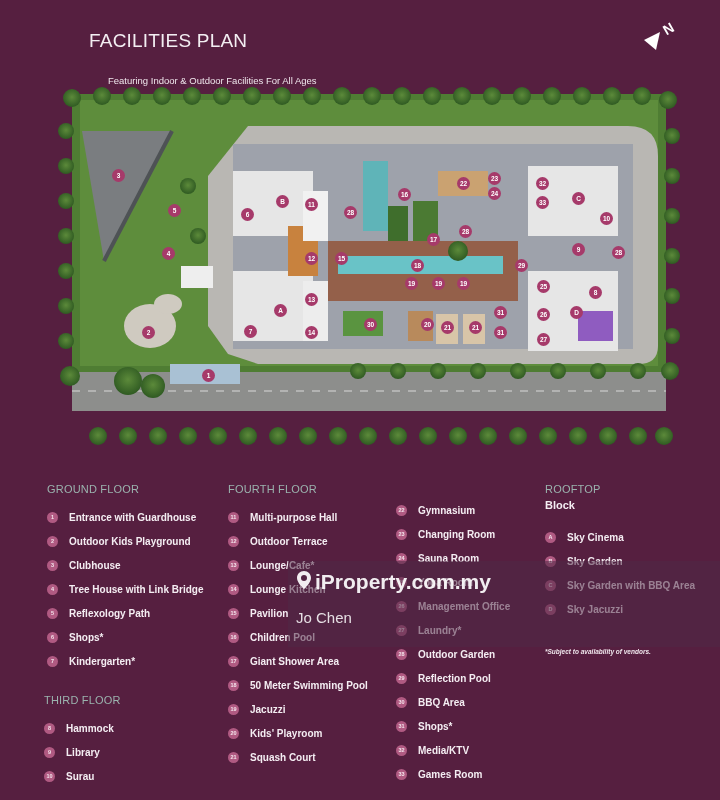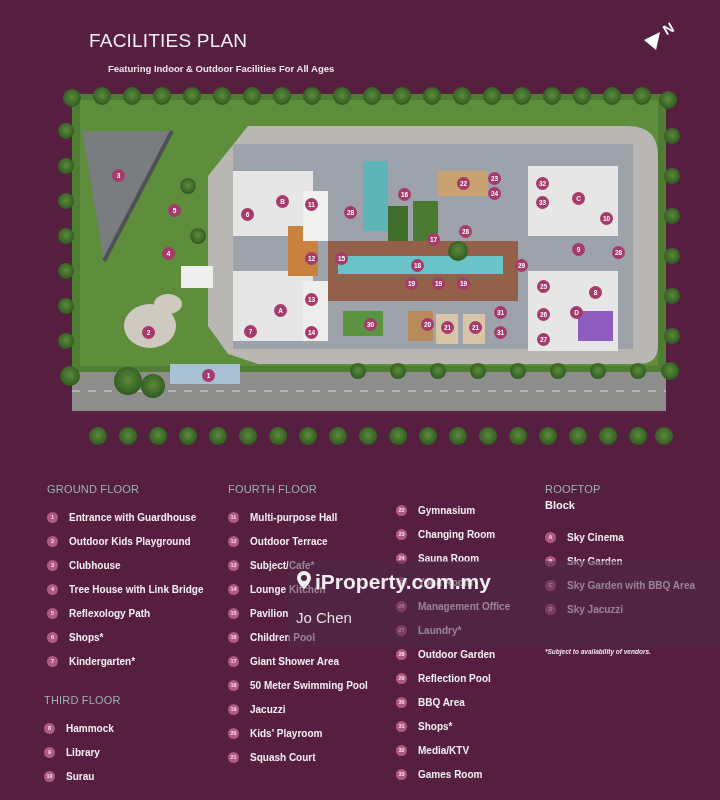--- a/index.html
+++ b/index.html
@@ -5,21 +5,21 @@
   * { box-sizing: border-box; margin: 0; padding: 0; }
   html, body { width: 720px; height: 800px; overflow: hidden; }
   body {
     background: #561f40;
     font-family: "Liberation Sans", "DejaVu Sans", sans-serif;
     color: #f2eaf0;
     position: relative;
   }
   .header { position: absolute; left: 62px; top: 30px; }
   .title { font-size: 19px; letter-spacing: 0.2px; color: #f3eef2; font-weight: 400; margin-left: 27px; }
-  .subtitle { font-size: 9.5px; font-weight: 700; margin-top: 11px; color: #efe6ec; padding-left: 46px; }
+  .subtitle { font-size: 9.5px; font-weight: 400; margin-top: 23px; color: #efe6ec; padding-left: 46px; }
   .compass { position: absolute; left: 640px; top: 18px; width: 50px; height: 40px; }
 
   .map { position: absolute; left: 58px; top: 86px; width: 622px; height: 365px; }
   .legend-col { position: absolute; }
   .legend-heading { font-size: 11px; font-weight: 400; color: #9bb3ae; letter-spacing: 0.2px; margin-bottom: 10px; }
   .legend-item { display: flex; align-items: center; height: 24px; font-size: 10px; font-weight: 700; color: #f4edf2; }
   .badge {
     width: 11px; height: 11px; border-radius: 50%; background: #b05a82;
     color: #f4e4ec; font-size: 5.5px; font-weight: 700;
     display: inline-flex; align-items: center; justify-content: center; flex: 0 0 auto;
@@ -282,21 +282,21 @@
   <div class="legend-item">
       <span class="badge">11</span>
       <span class="label">Multi-purpose Hall</span>
     </div>
   <div class="legend-item">
       <span class="badge">12</span>
       <span class="label">Outdoor Terrace</span>
     </div>
   <div class="legend-item">
       <span class="badge">13</span>
-      <span class="label">Subject/Cafe*</span>
+      <span class="label">Lounge/Cafe*</span>
     </div>
   <div class="legend-item">
       <span class="badge">14</span>
       <span class="label">Lounge Kitchen</span>
     </div>
   <div class="legend-item">
       <span class="badge">15</span>
       <span class="label">Pavilion</span>
     </div>
   <div class="legend-item">

